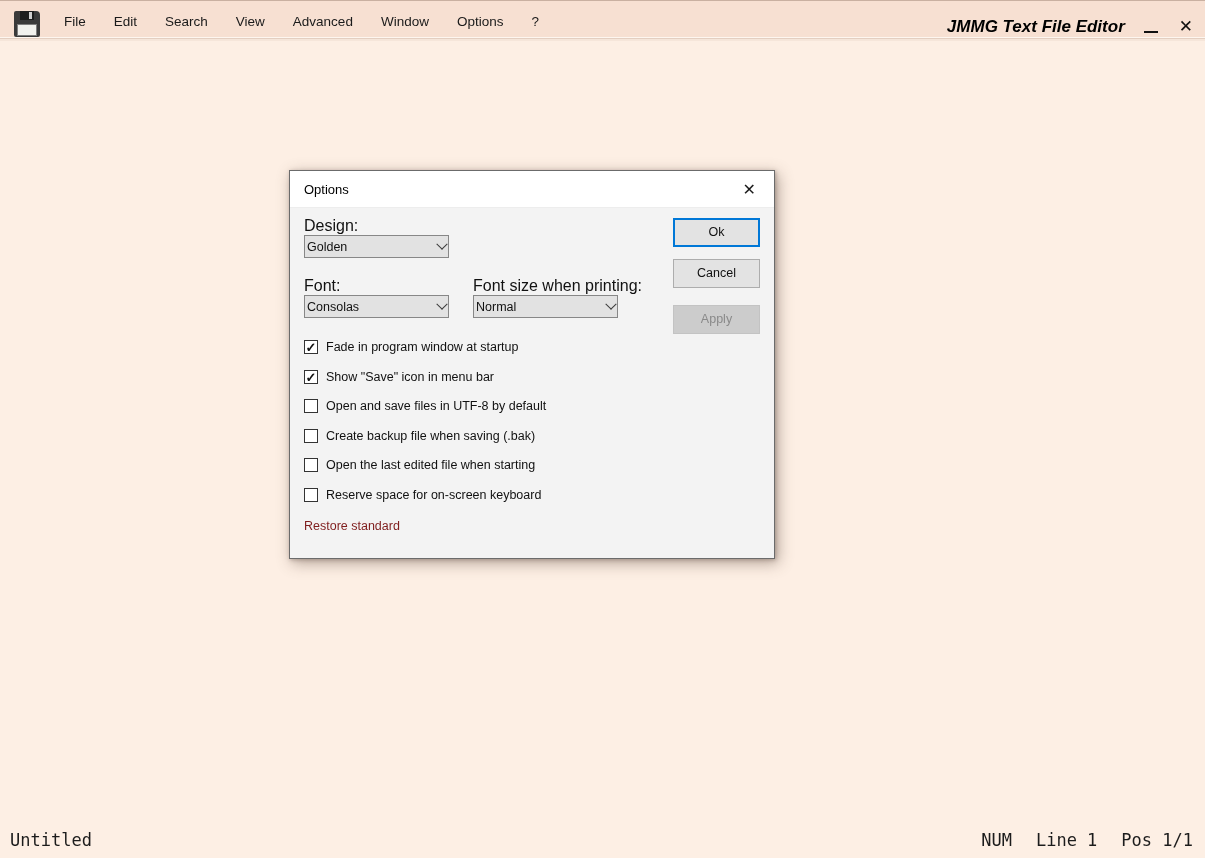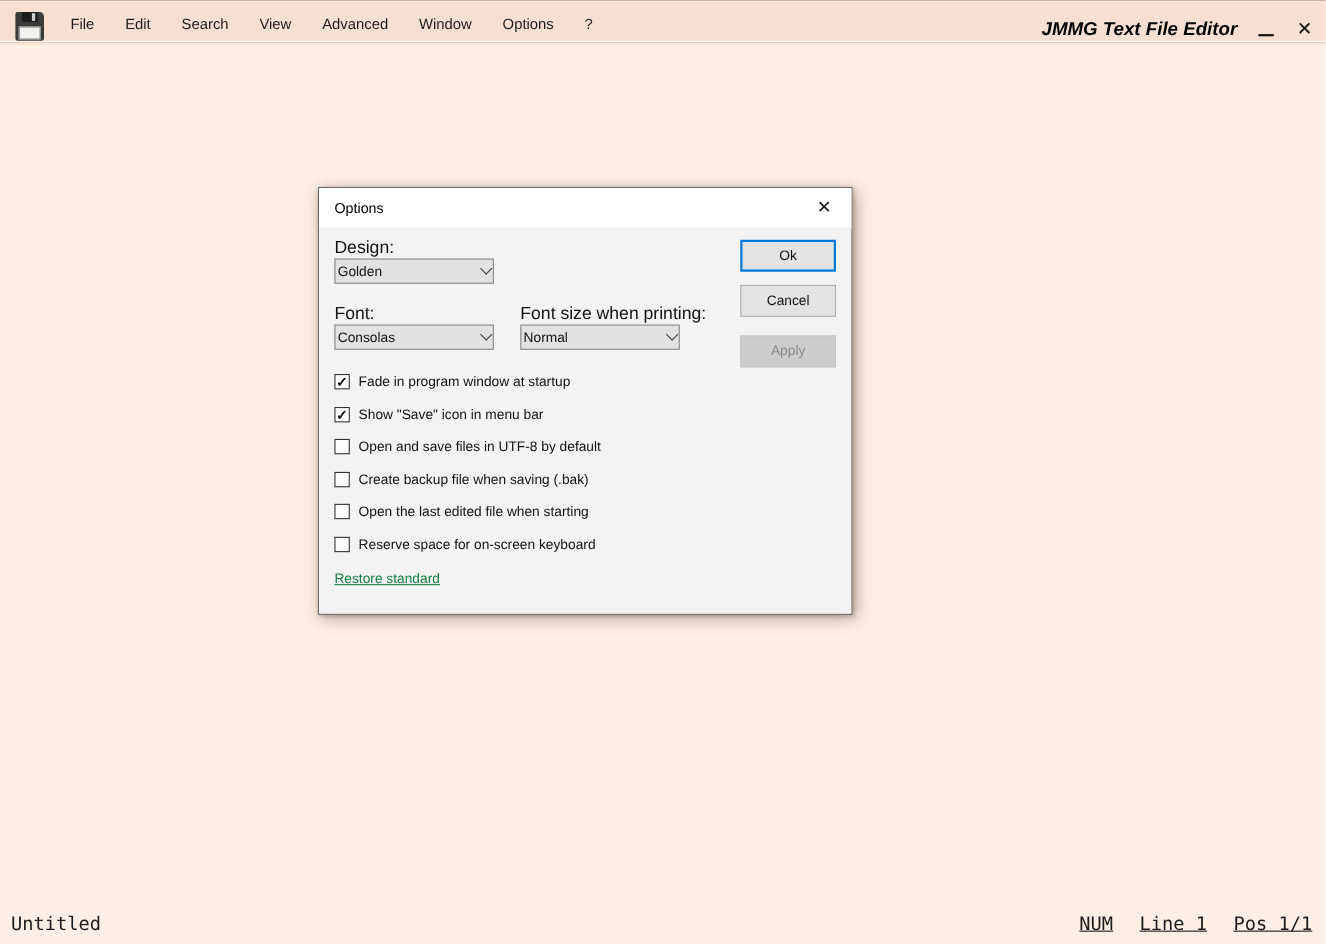--- a/index.html
+++ b/index.html
@@ -107,32 +107,32 @@
 
   .dlg-btn {
     position:absolute; left:383px; width:87px; height:29px;
     background:#e3e3e3; border:1px solid #adadad;
     font-size:12.5px; color:#111; text-align:center; line-height:27px; cursor:default;
   }
   .dlg-btn.default { border:2px solid #0078d7; line-height:25px; }
   .dlg-btn.disabled { background:#cccccc; border:1px solid #c3c3c3; color:#8a8a8a; }
 
   .restore-link {
-    position:absolute; left:14px; top:348px; font-size:12.5px; color:#15803d;
-    text-decoration:underline; cursor:pointer;
+    position:absolute; left:14px; top:348px; font-size:12.5px; color:#7f1d1d;
+    cursor:pointer;
   }
 
   
   .statusbar {
     position:absolute; left:0; right:0; bottom:0; height:30px;
     display:flex; align-items:center;
     font-family:"DejaVu Sans Mono", monospace; font-size:17px; color:#1c1c1c;
     padding:0 12px 6px 10px;
   }
-  .status-right { margin-left:auto; display:flex; gap:24px;text-decoration:underline; }
+  .status-right { margin-left:auto; display:flex; gap:24px; }
 </style>
 </head>
 <body>
 
 <div class="window">
 
   <div class="menubar">
     <div class="save-icon">
       <div class="disk"></div>
       <div class="shutter"></div>

